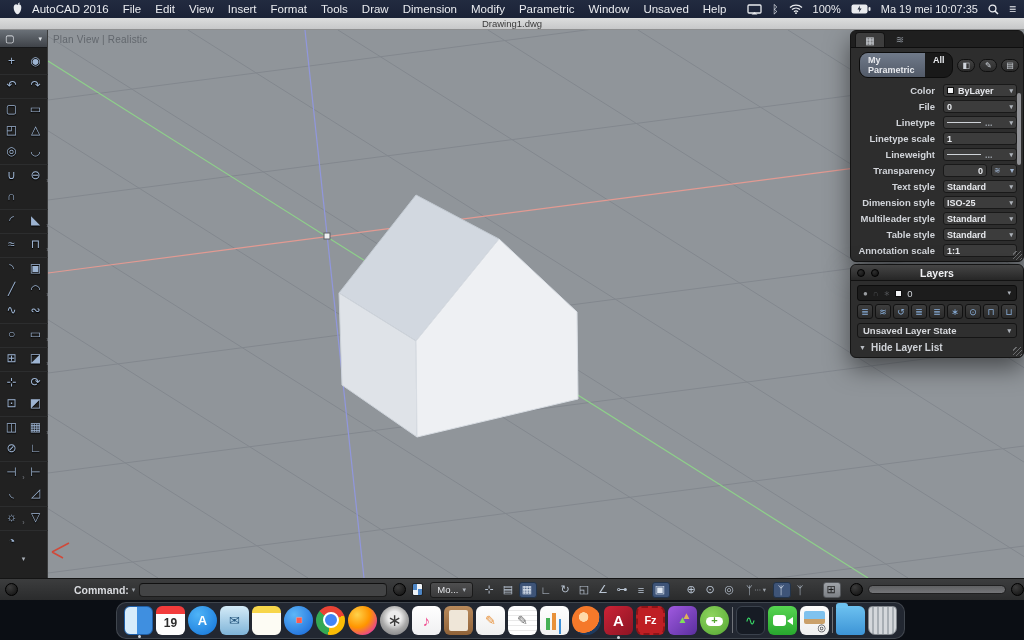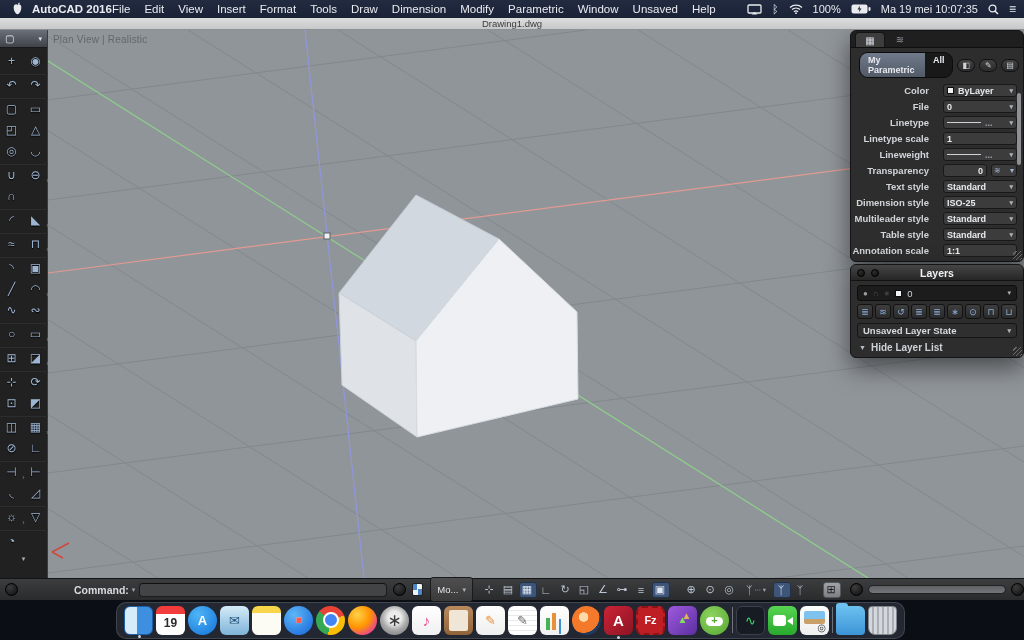--- a/index.html
+++ b/index.html
@@ -5,21 +5,21 @@
   * { margin:0; padding:0; box-sizing:border-box; }
   html,body { width:1024px; height:640px; background:#000; overflow:hidden;
               font-family:"Liberation Sans", sans-serif; }
   #screen { position:relative; width:1024px; height:640px; background:#0b0e14; overflow:hidden; }
 
   
   #menubar { position:absolute; left:0; top:0; width:1024px; height:18px;
              background:linear-gradient(#222b40,#1a2236); color:#e9ebef; font-size:11.5px;
              display:flex; align-items:center; padding:0 8px; z-index:60; }
   #menubar .apple { width:18px; text-align:center; margin-right:6px; }
-  #menubar .appname { font-weight:bold; }
+  #menubar .appname { font-weight:normal; margin-right:14px; }
   .mitem { margin-right:14px; cursor:default; }
   #menu-status { margin-left:auto; display:flex; align-items:center; gap:10px; font-size:11px; }
   #menu-status svg { display:block; }
   .bt-glyph { font-size:11px; color:#dfe3ea; }
   .list-glyph { font-size:12px; }
 
   
   #titlebar { position:absolute; left:0; top:18px; width:1024px; height:12px;
               background:linear-gradient(#dcdddd,#c7c8c9); border-bottom:1px solid #8e8f90;
               color:#3b3b3b; font-size:9.5px; text-align:center; line-height:12px; z-index:55; }
@@ -59,21 +59,21 @@
           border-radius:4px 4px 0 0; color:#8d939b; font-size:10px; }
   .ptab.active { background:#3d3d3d; color:#d6dae0; border:1px solid #141414; border-bottom:none; }
   #props-filter { display:flex; align-items:center; gap:4px; padding:4px 4px 3px 8px; }
   #seg { display:flex; background:#191919; border:1px solid #0c0c0c; border-radius:9px; overflow:hidden; }
   .seg-btn { color:#e8eaee; font-size:9px; font-weight:bold; padding:2px 8px; }
   .seg-btn.sel { background:linear-gradient(#707a8a,#525a68); }
   .mini-btn { width:20px; height:13px; background:linear-gradient(#424242,#2b2b2b); border:1px solid #101010;
               border-radius:7px; color:#cfd4db; font-size:8px; display:flex; align-items:center; justify-content:center; }
   #props-rows { padding:2px 6px 0 0; }
   .prow { display:flex; align-items:center; height:15px; margin-bottom:1px; }
-  .plabel { flex:1; text-align:right; color:#d2d5da; font-size:9.5px; font-weight:bold; padding-right:14px; white-space:nowrap; }
+  .plabel { flex:1; text-align:right; color:#d2d5da; font-size:9.5px; font-weight:bold; padding-right:8px; white-space:nowrap; }
   .pselect, .pinput, .ptrans { width:74px; height:13px; background:#3c3c3c; border:1px solid #191919; border-radius:3px;
              display:flex; align-items:center; padding:0 3px; color:#e8eaee; font-size:9px; font-weight:bold; }
   .pselect .caret { margin-left:auto; color:#aeb3ba; font-size:7px; }
   .swatch { width:7px; height:7px; background:#f2f3f5; border:1px solid #0e0e0e; margin-right:4px; }
   .pval { white-space:nowrap; }
   .linegfx { width:34px; height:1px; background:#cfd3d8; margin-right:4px; }
   .dots { color:#9aa0a7; }
   .pinput { width:74px; }
   .ptrans { width:44px; }
   .ptrans .tval { margin-left:auto; }
@@ -105,21 +105,21 @@
             display:flex; align-items:center; }
   .knob { width:13px; height:13px; border-radius:50%; background:radial-gradient(circle at 35% 30%,#3c3c3c,#0e0e0e);
           border:1px solid #000; flex:0 0 auto; }
   #cmd-knob-l { margin-left:5px; }
   #cmd-label { color:#d8dade; font-size:10.5px; font-weight:bold; margin-left:56px; }
   #cmd-caret { color:#9aa0a7; font-size:7px; margin:0 4px 0 3px; }
   #cmd-input { width:306px; height:14px; background:#434445; border:1px solid #1c1c1c; border-top-color:#111;
                border-radius:4px; margin-right:6px; }
   #mode-grid { width:13px; height:13px; margin-left:6px; border:1px solid #222; border-radius:2px;
                background:conic-gradient(#f0f3f6 0 90deg, #4d86c6 0 180deg, #f0f3f6 0 270deg, #4d86c6 0); }
-  #mode-btn { margin-left:7px; height:25px; background:linear-gradient(#4f4f50,#3a3a3b); border:1px solid #1a1a1a;
+  #mode-btn { margin-left:7px; height:16px; background:linear-gradient(#4f4f50,#3a3a3b); border:1px solid #1a1a1a;
               border-radius:3px; color:#e3e5e8; font-size:9.5px; display:flex; align-items:center; gap:4px; padding:0 6px; }
   #mode-btn .caret { font-size:7px; color:#aeb3ba; }
   #status-icons { display:flex; align-items:center; margin-left:8px; }
   .sicon { position:relative; width:18px; height:16px; margin-right:1px; border-radius:3px;
            display:flex; align-items:center; justify-content:center; color:#b9c4d2; font-size:11px; }
   .sicon.on { background:#3e5478; border:1px solid #223349; color:#dfe7f2; }
   .sicon.gap { margin-left:12px; }
   .sicon.wide { width:32px; }
   .sicon .sfx { font-size:6.5px; color:#9aa0a8; margin-left:2px; }
   .sicon.light { background:linear-gradient(#9fa3a8,#7d8186); border:1px solid #55585c; color:#1d1d1d; margin-left:12px; }

